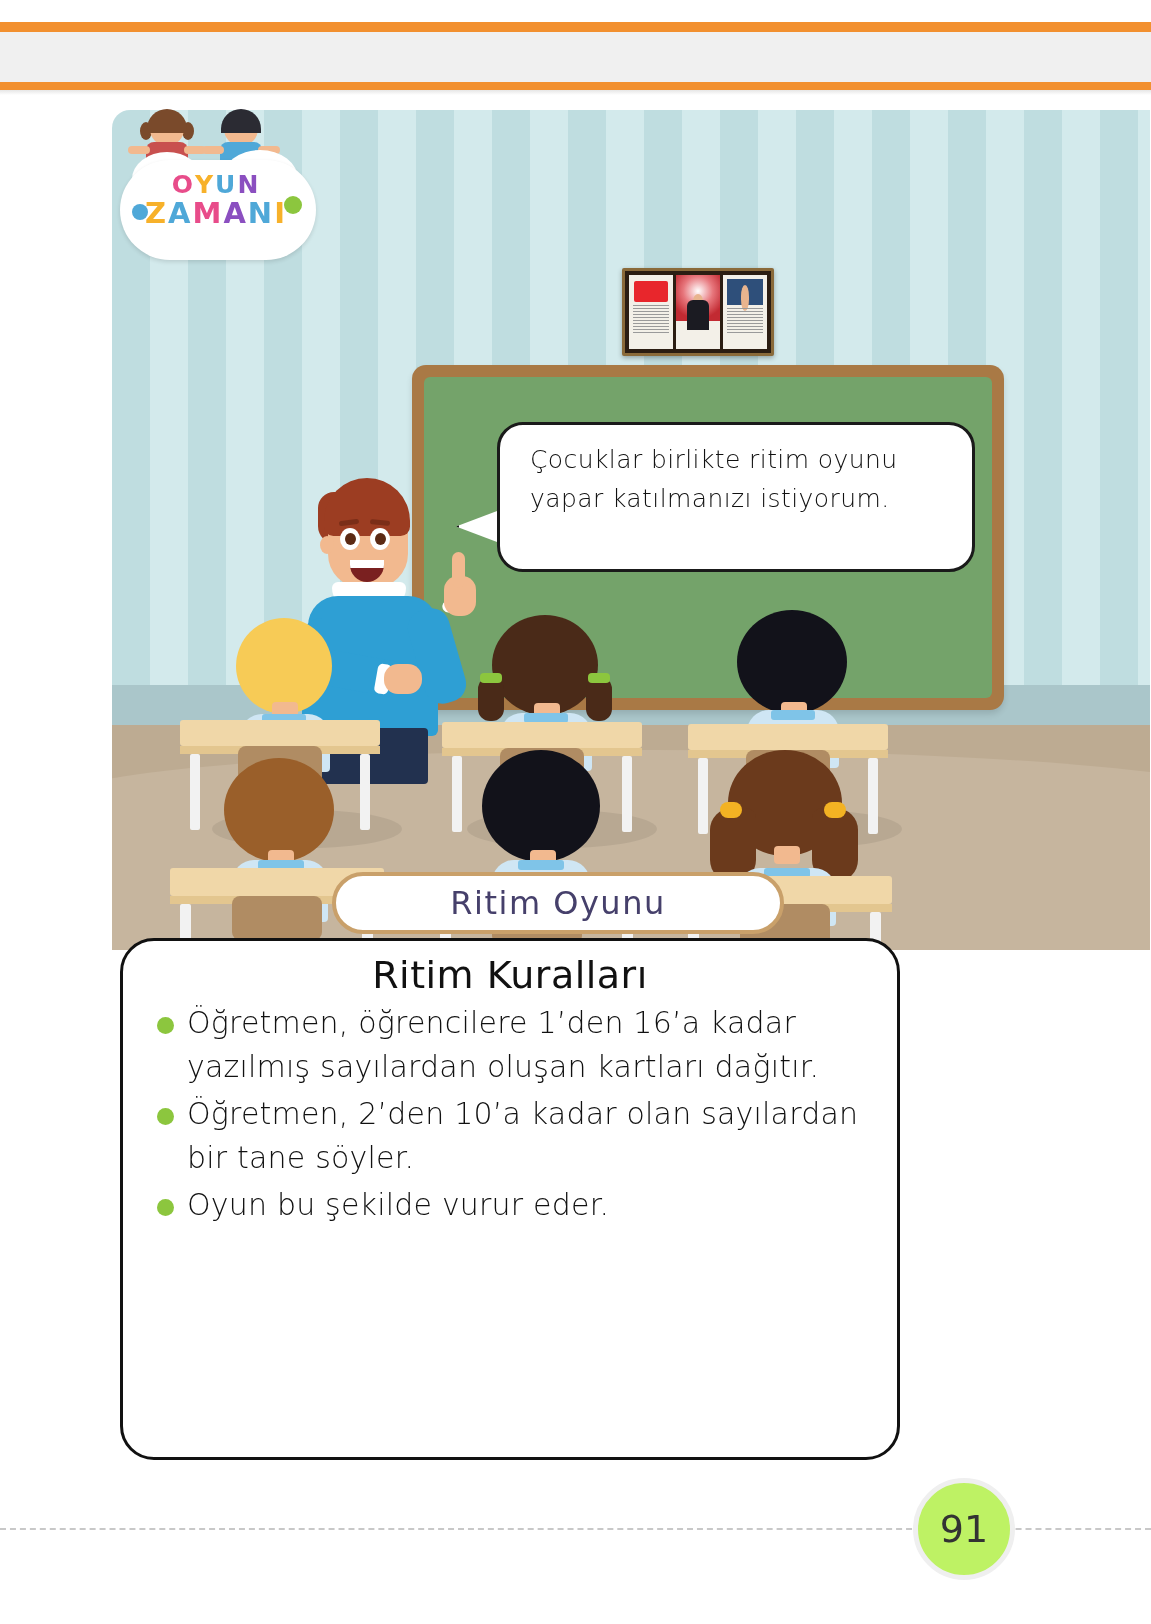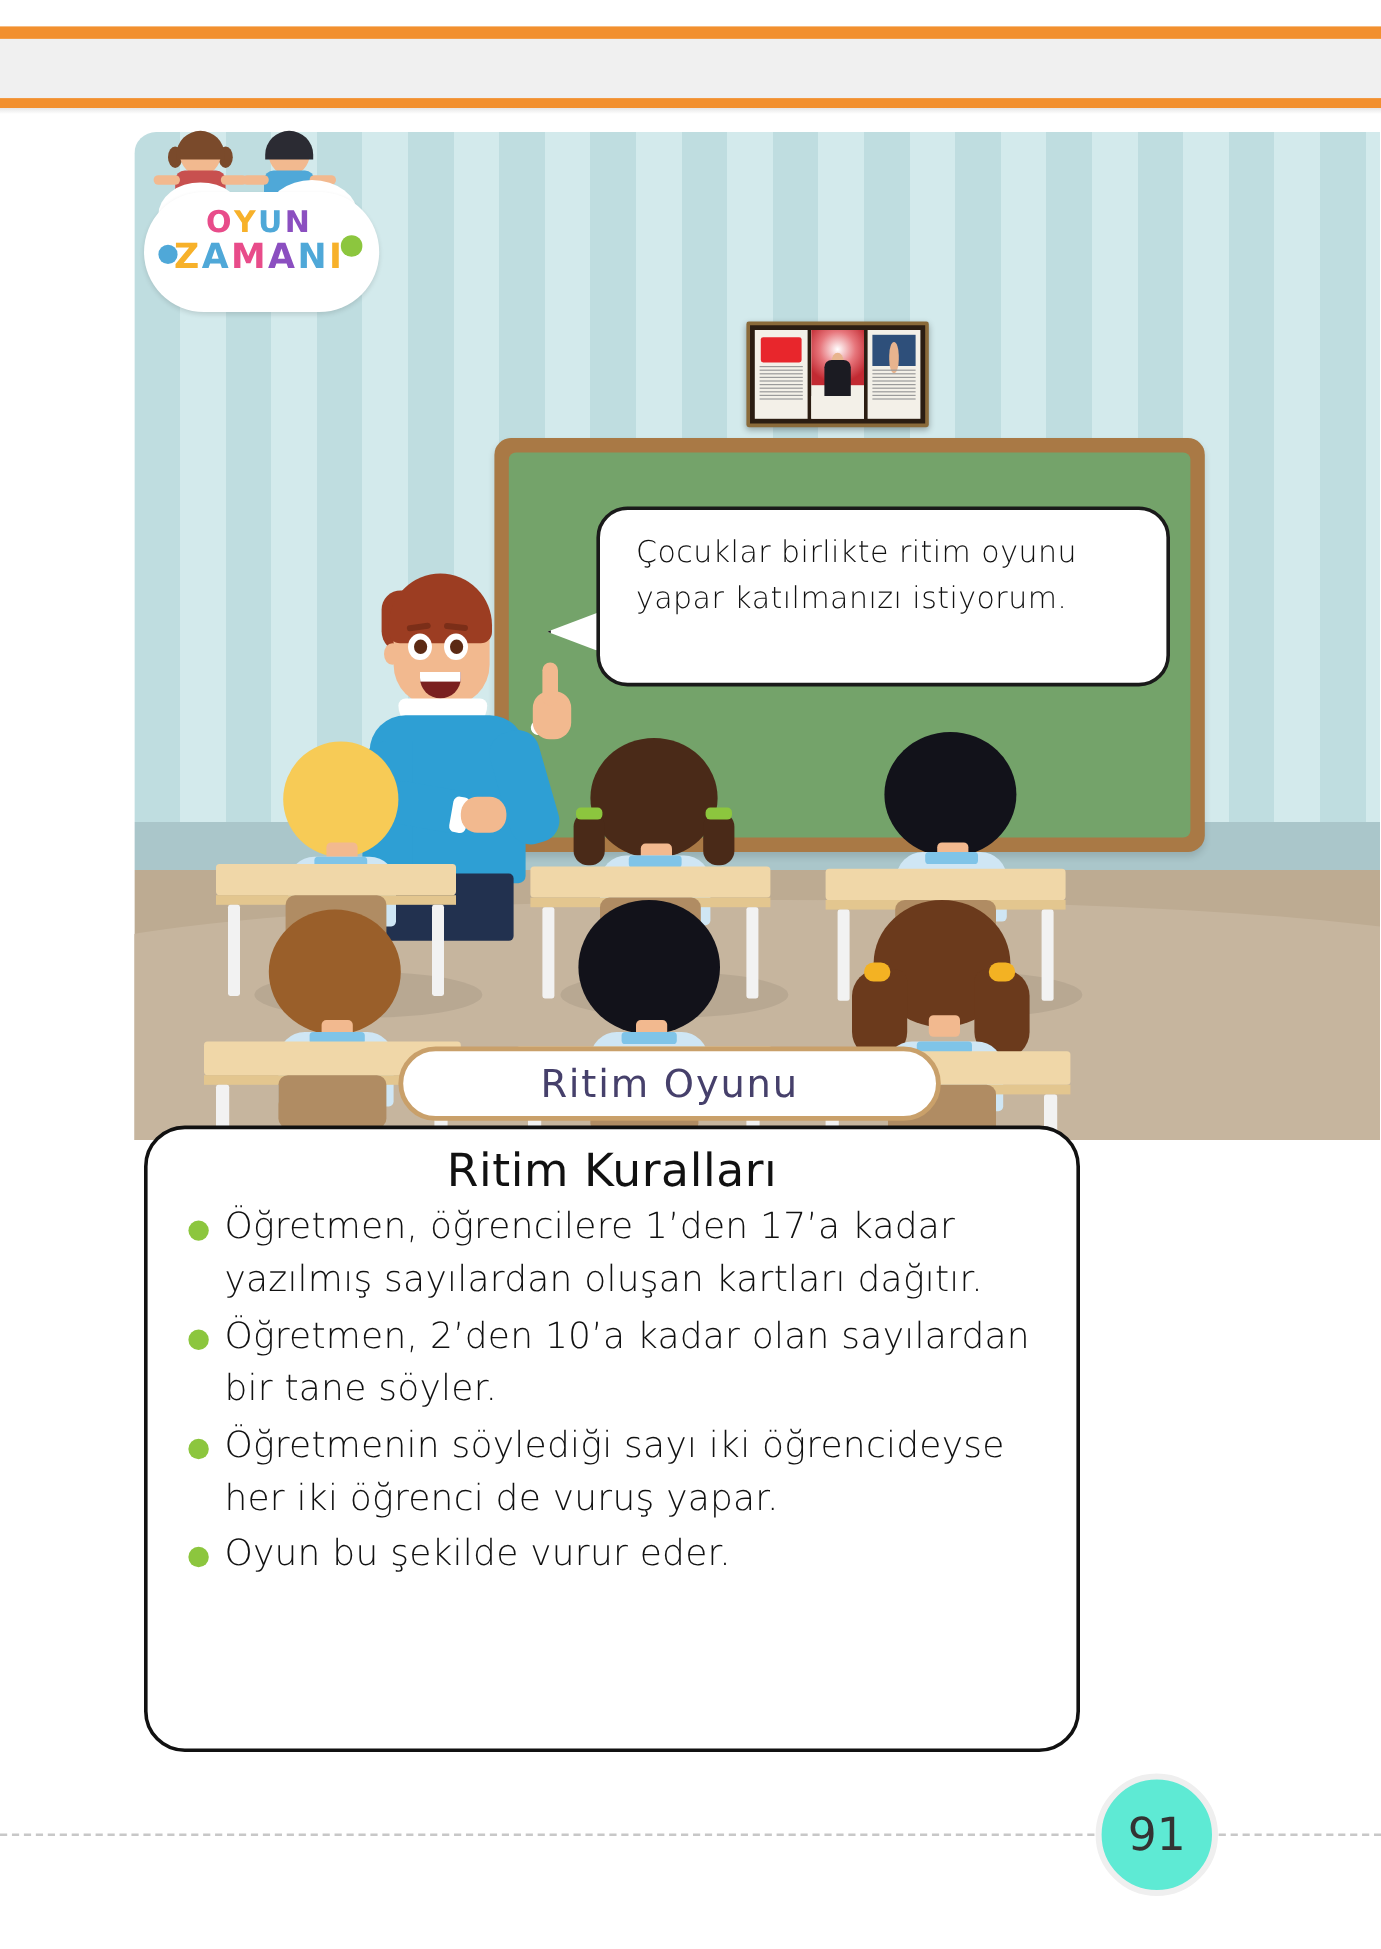--- a/index.html
+++ b/index.html
@@ -194,21 +194,21 @@
     width:17px;height:17px;border-radius:50%;background:#8cc63e;
   }
 
   
   .dash{
     position:absolute;left:0;top:1528px;width:1151px;height:0;
     border-top:2px dashed #c8c8c8;
   }
   .pagenum{
     position:absolute;left:913px;top:1478px;width:92px;height:92px;
-    border-radius:50%;background:#5eead4;border:5px solid #efefef;
+    border-radius:50%;background:#bef264;border:5px solid #efefef;
     display:flex;align-items:center;justify-content:center;
   }
   .pagenum span{font-size:38px;color:#333;font-weight:400;}
 </style>
 </head>
 <body>
 
 <div class="header-band"></div>
 <div class="header-inner"></div>
 <div class="header-shadow"></div>
@@ -429,23 +429,22 @@
 
 </div>
 
 <div class="banner">
   <span>Ritim Oyunu</span>
 </div>
 
 <div class="rules">
   <h2>Ritim Kuralları</h2>
   <ul>
-    <li>Öğretmen, öğrencilere  1’den 17’a kadar yazılmış sayılardan oluşan kartları dağıtır.</li>
+    <li>Öğretmen, öğrencilere  1’den 16’a kadar yazılmış sayılardan oluşan kartları dağıtır.</li>
     <li>Öğretmen, 2’den 10’a kadar olan sayılardan bir tane söyler.</li>
-    <li>Öğretmenin söylediği sayı iki öğrencideyse her iki öğrenci de vuruş yapar.</li>
     <li>Oyun bu şekilde vurur eder.</li>
   </ul>
 </div>
 
 <div class="dash"></div>
 <div class="pagenum">
   <span>91</span>
 </div>
 
 </body></html>

